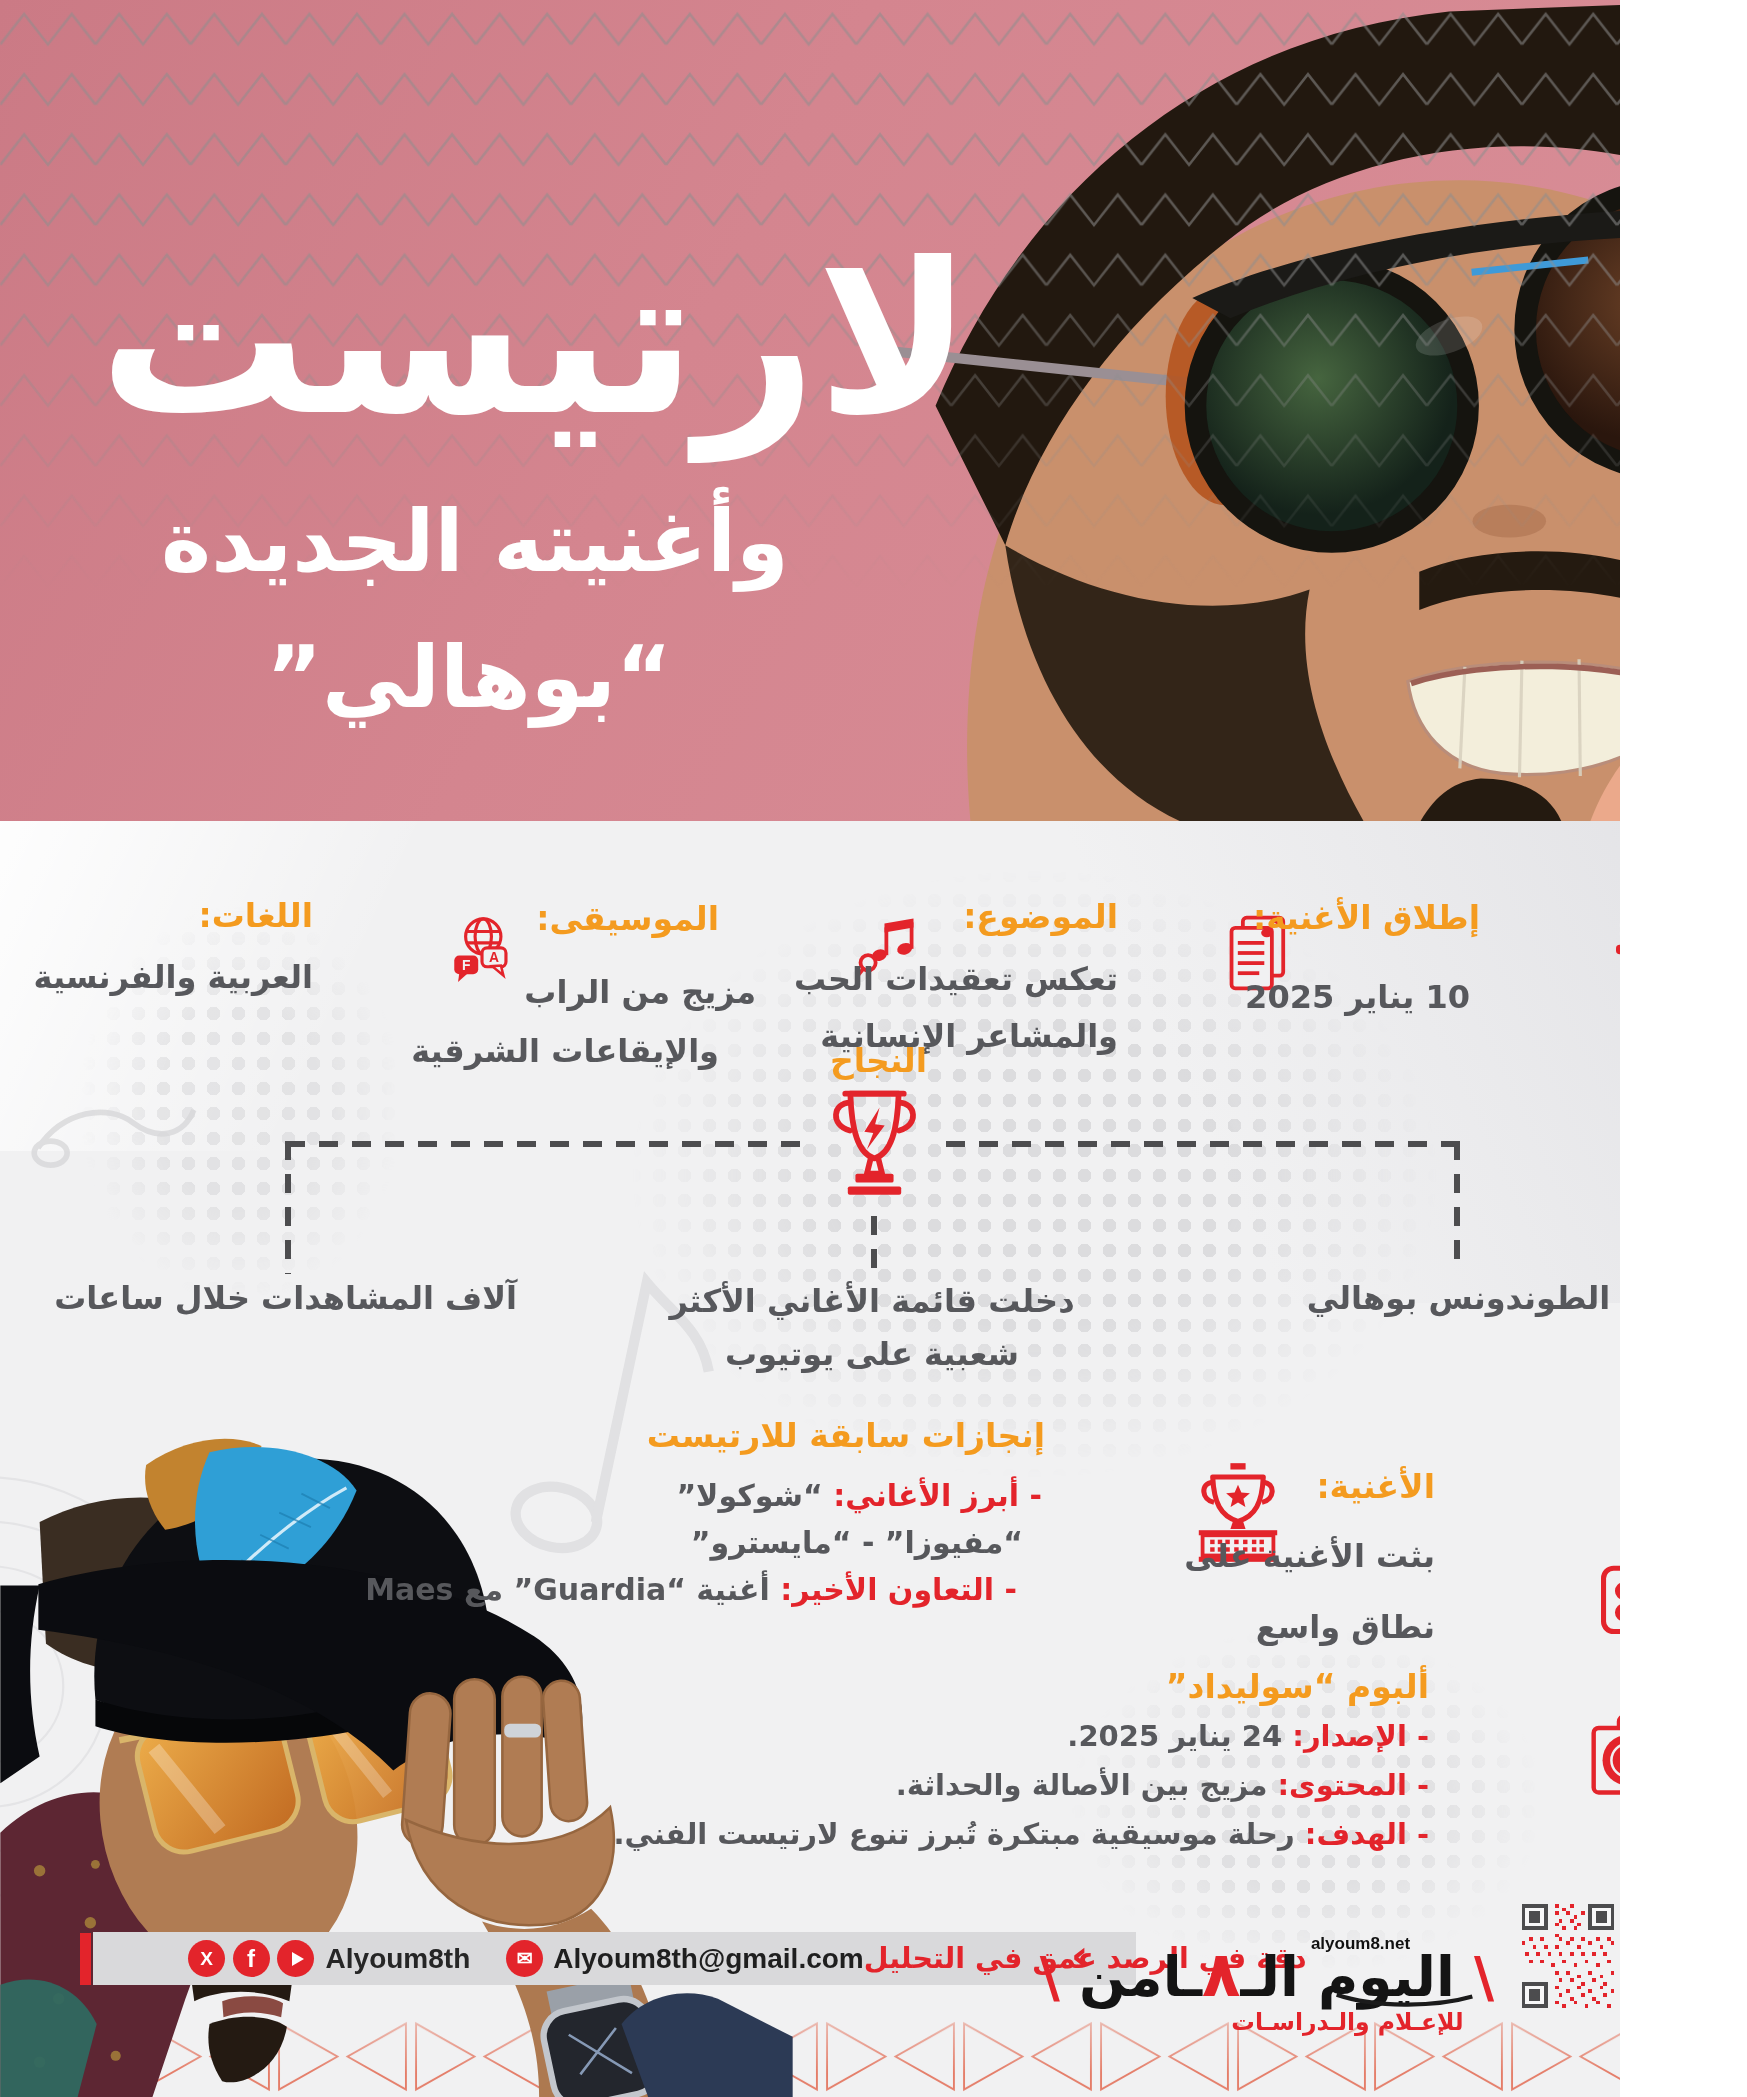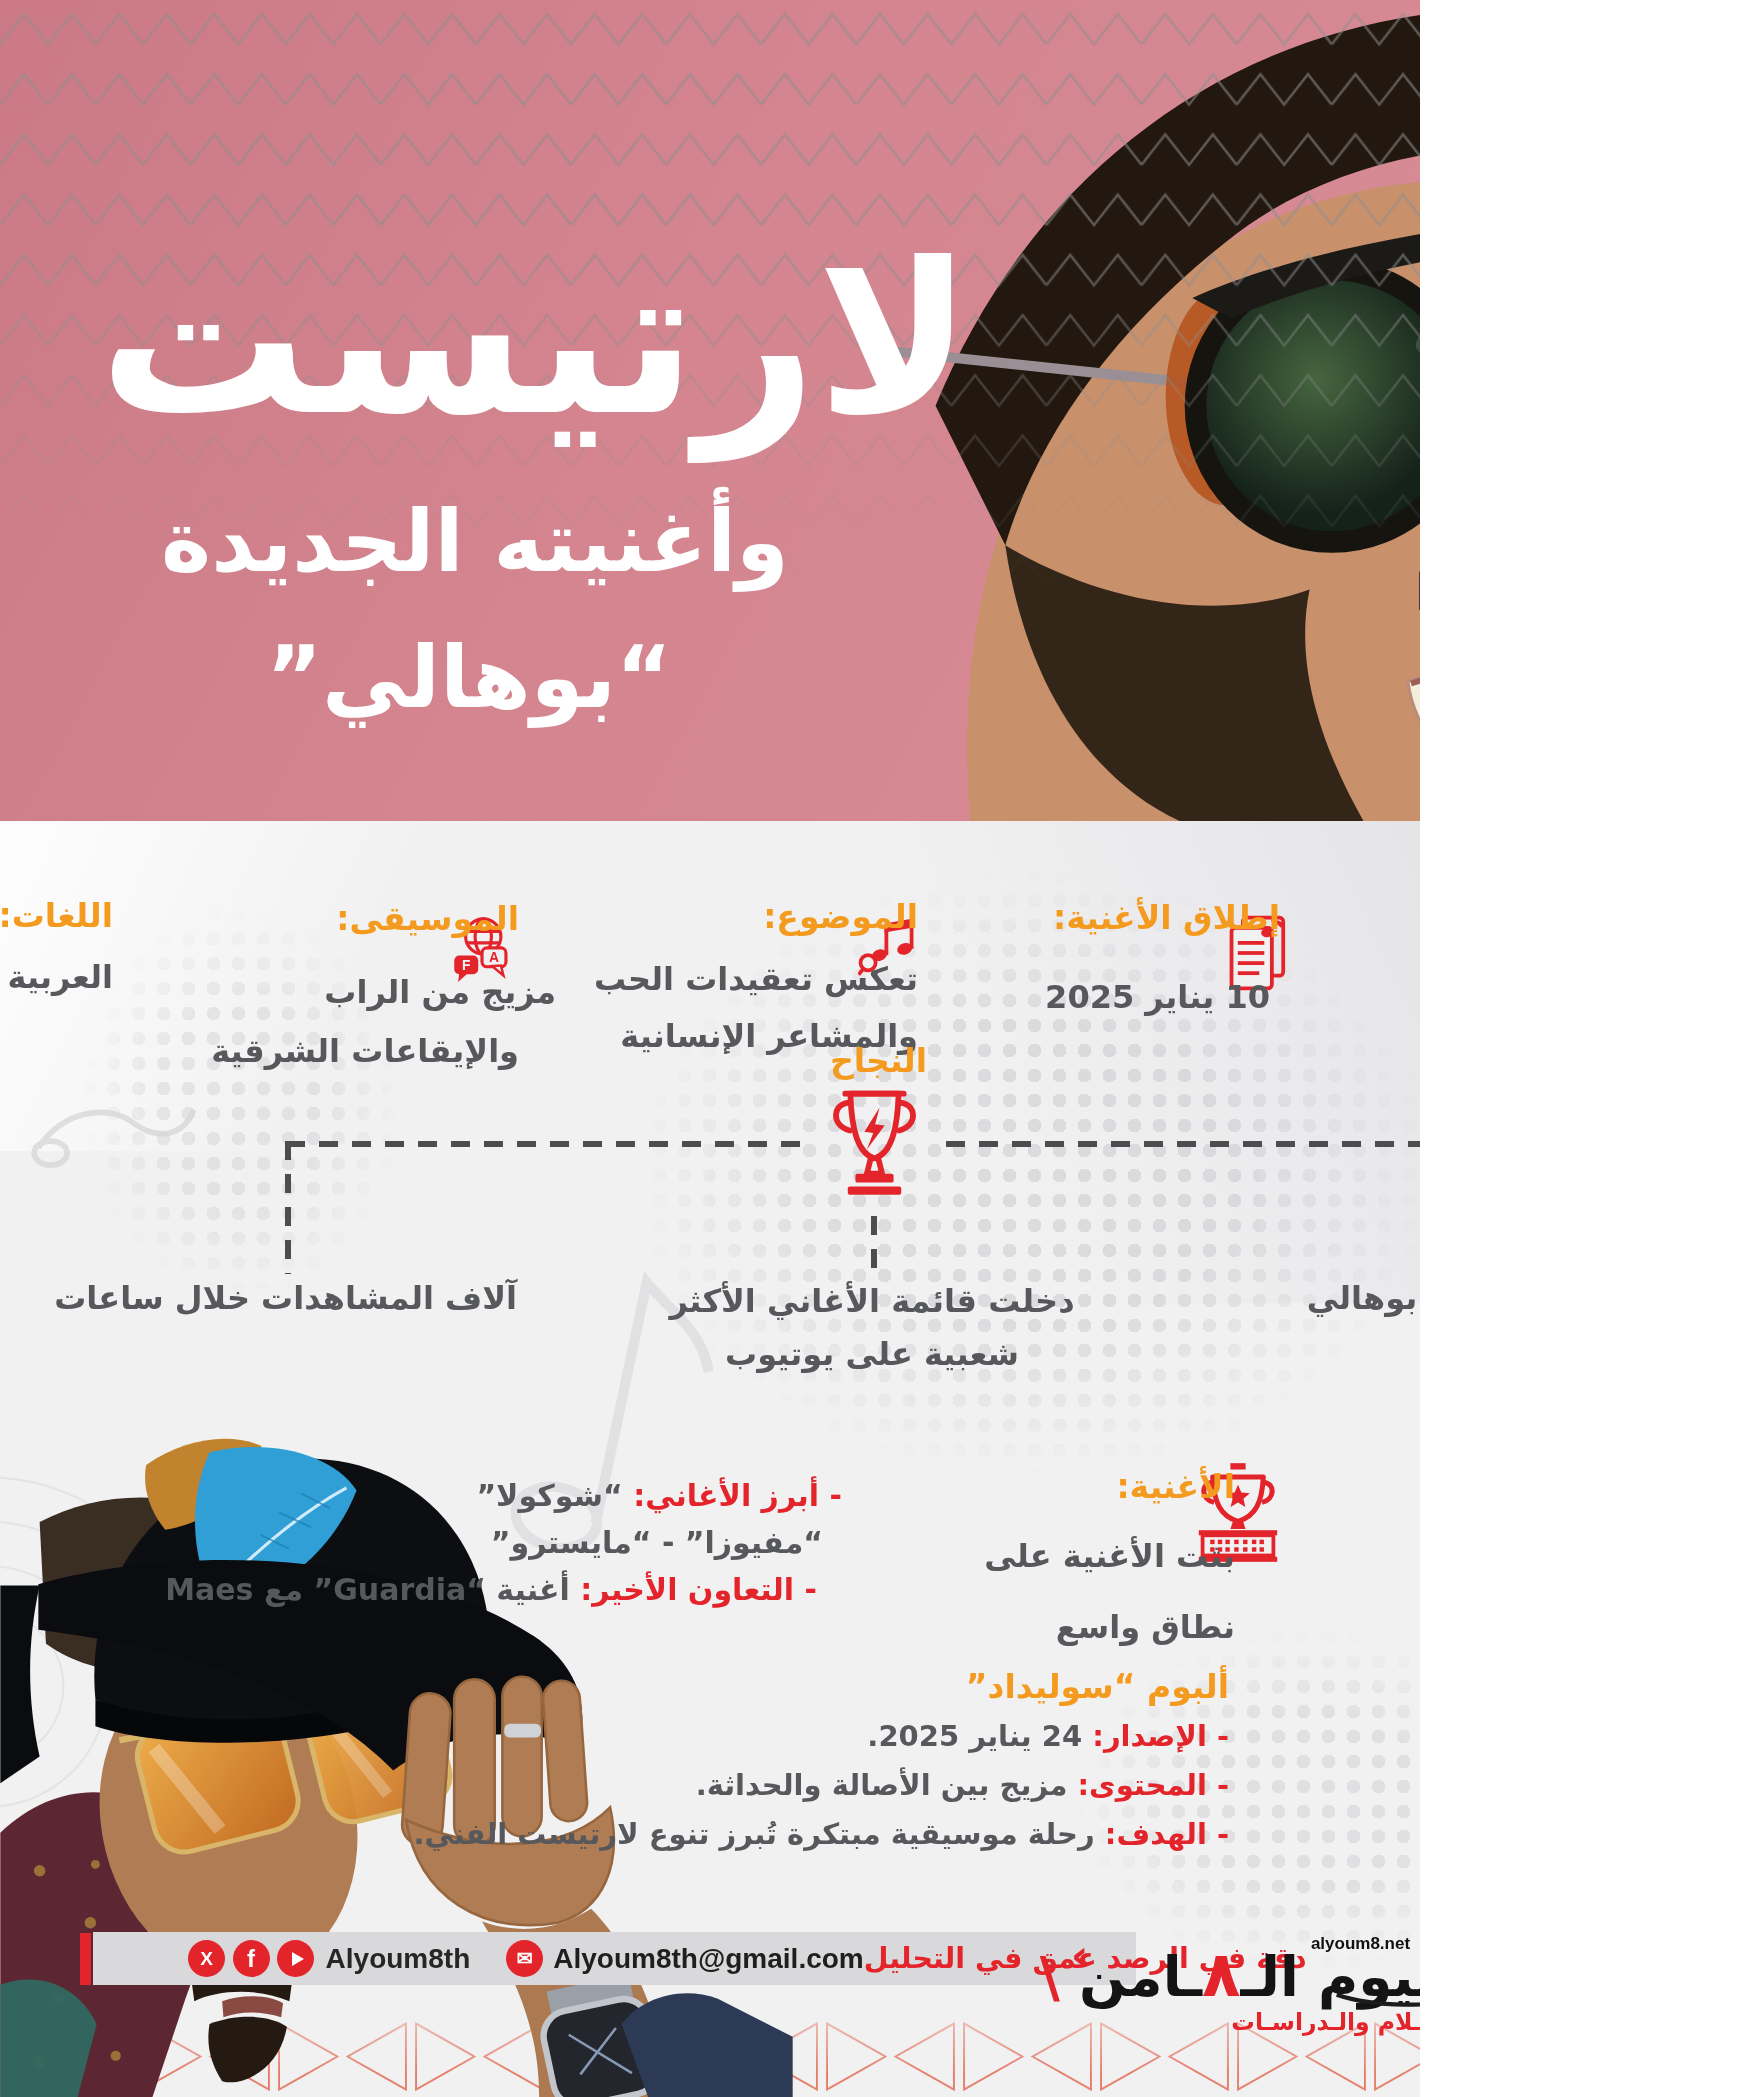--- a/index.html
+++ b/index.html
@@ -1,16 +1,16 @@
 <!DOCTYPE html>
 <html lang="ar" style="font-size:10px"><head>
 <meta charset="utf-8">
 <style>
   html,body{margin:0;padding:0;background:#ffffff;}
-  #canvas{position:relative;width:1420px;height:2097px;overflow:hidden;
+  #canvas{position:relative;width:1620px;height:2097px;overflow:hidden;
           font-family:"DejaVu Sans",sans-serif;}
   #canvas *{box-sizing:border-box;}
   .abs{position:absolute;}
 
   
   #hero-bg{left:0;top:0;width:1748px;height:821px;
     background:linear-gradient(118deg,#cb7a85 0%,#d4858f 40%,#d98f98 100%);z-index:0;}
   #body-bg{left:0;top:821px;width:1748px;height:1276px;background:#f1f1f2;z-index:0;}
   #zigzag{left:0;top:0;width:1748px;height:821px;z-index:2;opacity:.55;pointer-events:none;
     -webkit-mask-image:linear-gradient(#000 30%,transparent 72%);
@@ -338,20 +338,21 @@
       <rect x="24" y="133" width="7" height="7"></rect>
         <rect x="36" y="133" width="7" height="7"></rect>
         <rect x="48" y="133" width="7" height="7"></rect>
       <rect x="62" y="133" width="7" height="7"></rect>
         <rect x="76" y="133" width="7" height="7"></rect>
         <rect x="90" y="133" width="7" height="7"></rect>
         <rect x="102" y="133" width="7" height="7"></rect>
     </g>
     <rect x="6" y="148" width="124" height="8" fill="#e3242b"></rect>
   </svg>
+  <div class="abs oTitle tr" id="aTitle">إنجازات سابقة للارتيست</div>
   <div class="abs gLine tr" id="aL1">
     <span class="rLabel">- أبرز الأغاني:</span>
     <span>“شوكولا”</span>
   </div>
   <div class="abs gLine tr" id="aL2">“مفيوزا”  - “مايسترو”</div>
   <div class="abs gLine tr" id="aL3">
     <span class="rLabel">- التعاون الأخير:</span>
     <span>أغنية “Guardia” مع Maes</span>
   </div>
 

